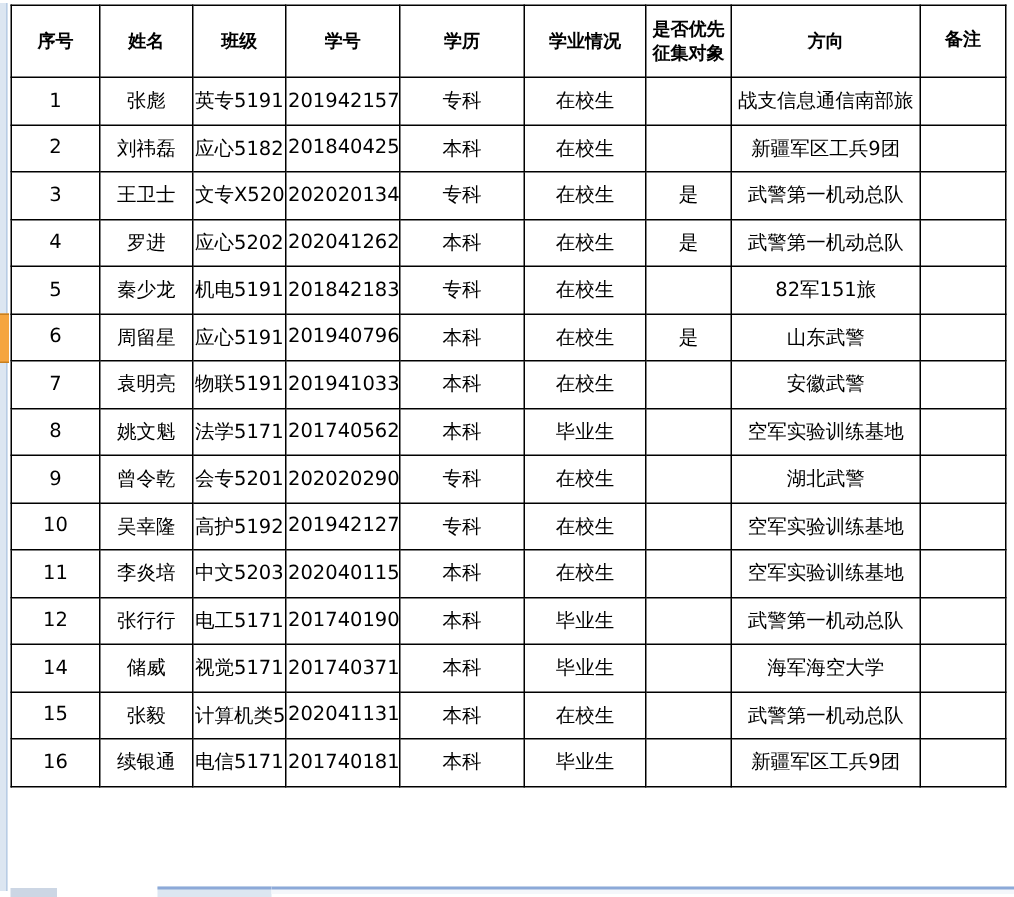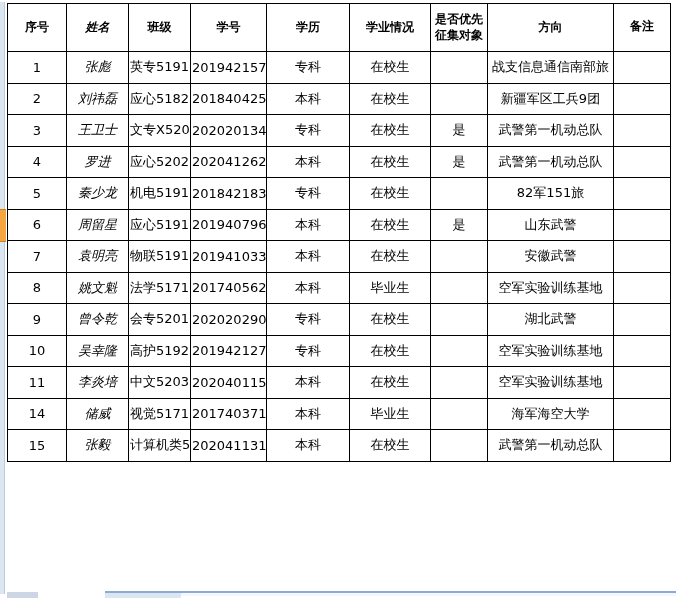--- a/index.html
+++ b/index.html
@@ -31,21 +31,21 @@
     padding: 0 1px;
   }
   .sheet th {
     font-size: 12px; font-weight: bold; height: 48px;
     white-space: normal; line-height: 1.3;
   }
   .sheet td { font-size: 13px; height: 31.5px; }
   .sheet td span { white-space: nowrap; }
 
   .c0 { width: 59px; }
-  .c1 { width: 62px; font-style: italic; }
+  .c1 { width: 62px; }
   .c2 { width: 62px; }
   .c3 { width: 76px; }
   .c4 { width: 83px; }
   .c5 { width: 81px; }
   .c6 { width: 57px; }
   .c7 { width: 126px; }
   .c8 { width: 57px; font-family: Liberation Mono, monospace; }
 
   
   .artifact-a {
@@ -199,20 +199,31 @@
           <td class="c1"><span>李炎培</span></td>
           <td class="c2"><span>中文5203</span></td>
           <td class="c3"><span>202040115</span></td>
           <td class="c4"><span>本科</span></td>
           <td class="c5"><span>在校生</span></td>
           <td class="c6"><span></span></td>
           <td class="c7"><span>空军实验训练基地</span></td>
           <td class="c8"><span></span></td>
         </tr>
         <tr>
+          <td class="c0"><span>12</span></td>
+          <td class="c1"><span>张行行</span></td>
+          <td class="c2"><span>电工5171</span></td>
+          <td class="c3"><span>201740190</span></td>
+          <td class="c4"><span>本科</span></td>
+          <td class="c5"><span>毕业生</span></td>
+          <td class="c6"><span></span></td>
+          <td class="c7"><span>武警第一机动总队</span></td>
+          <td class="c8"><span></span></td>
+        </tr>
+        <tr>
           <td class="c0"><span>14</span></td>
           <td class="c1"><span>储威</span></td>
           <td class="c2"><span>视觉5171</span></td>
           <td class="c3"><span>201740371</span></td>
           <td class="c4"><span>本科</span></td>
           <td class="c5"><span>毕业生</span></td>
           <td class="c6"><span></span></td>
           <td class="c7"><span>海军海空大学</span></td>
           <td class="c8"><span></span></td>
         </tr>
@@ -220,20 +231,31 @@
           <td class="c0"><span>15</span></td>
           <td class="c1"><span>张毅</span></td>
           <td class="c2"><span>计算机类5201</span></td>
           <td class="c3"><span>202041131</span></td>
           <td class="c4"><span>本科</span></td>
           <td class="c5"><span>在校生</span></td>
           <td class="c6"><span></span></td>
           <td class="c7"><span>武警第一机动总队</span></td>
           <td class="c8"><span></span></td>
         </tr>
+        <tr>
+          <td class="c0"><span>16</span></td>
+          <td class="c1"><span>续银通</span></td>
+          <td class="c2"><span>电信5171</span></td>
+          <td class="c3"><span>201740181</span></td>
+          <td class="c4"><span>本科</span></td>
+          <td class="c5"><span>毕业生</span></td>
+          <td class="c6"><span></span></td>
+          <td class="c7"><span>新疆军区工兵9团</span></td>
+          <td class="c8"><span></span></td>
+        </tr>
       </tbody>
   </table>
 
   <div class="artifact-a"></div>
   <div class="artifact-b"></div>
   <div class="artifact-c"></div>
 
 </div>
 
 </body></html>

